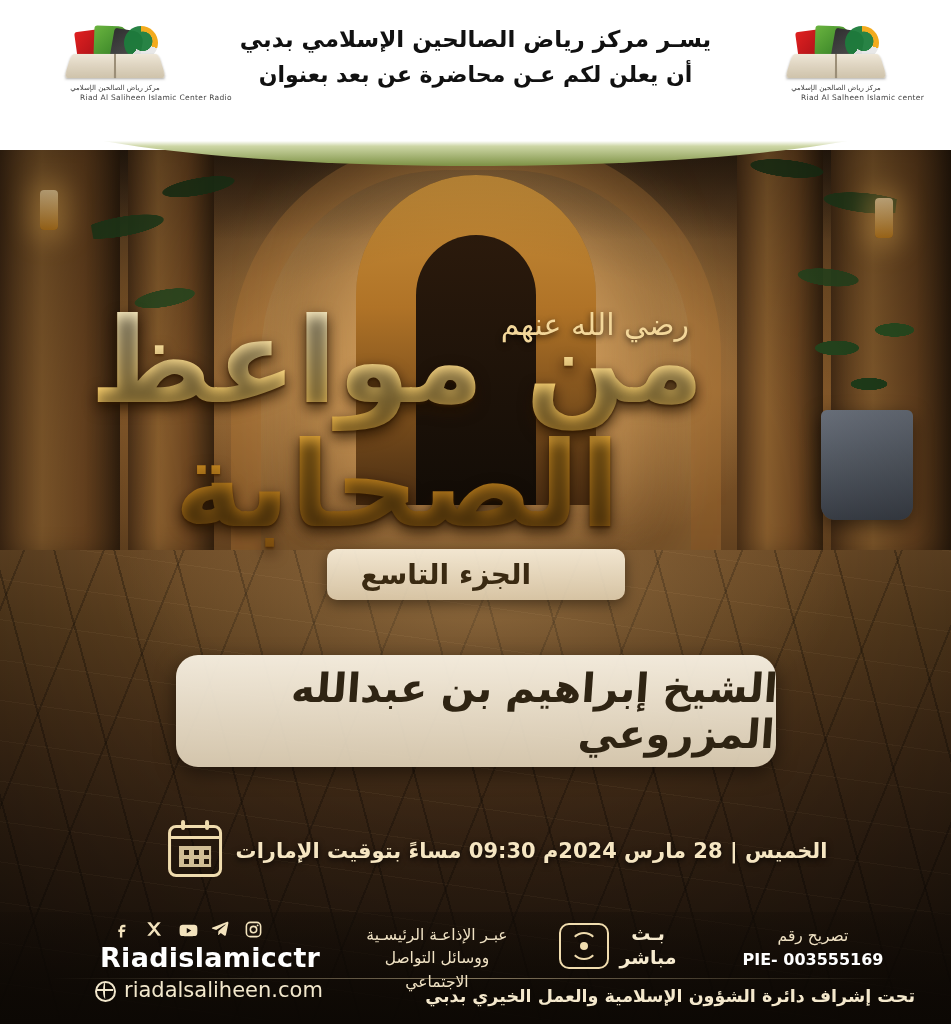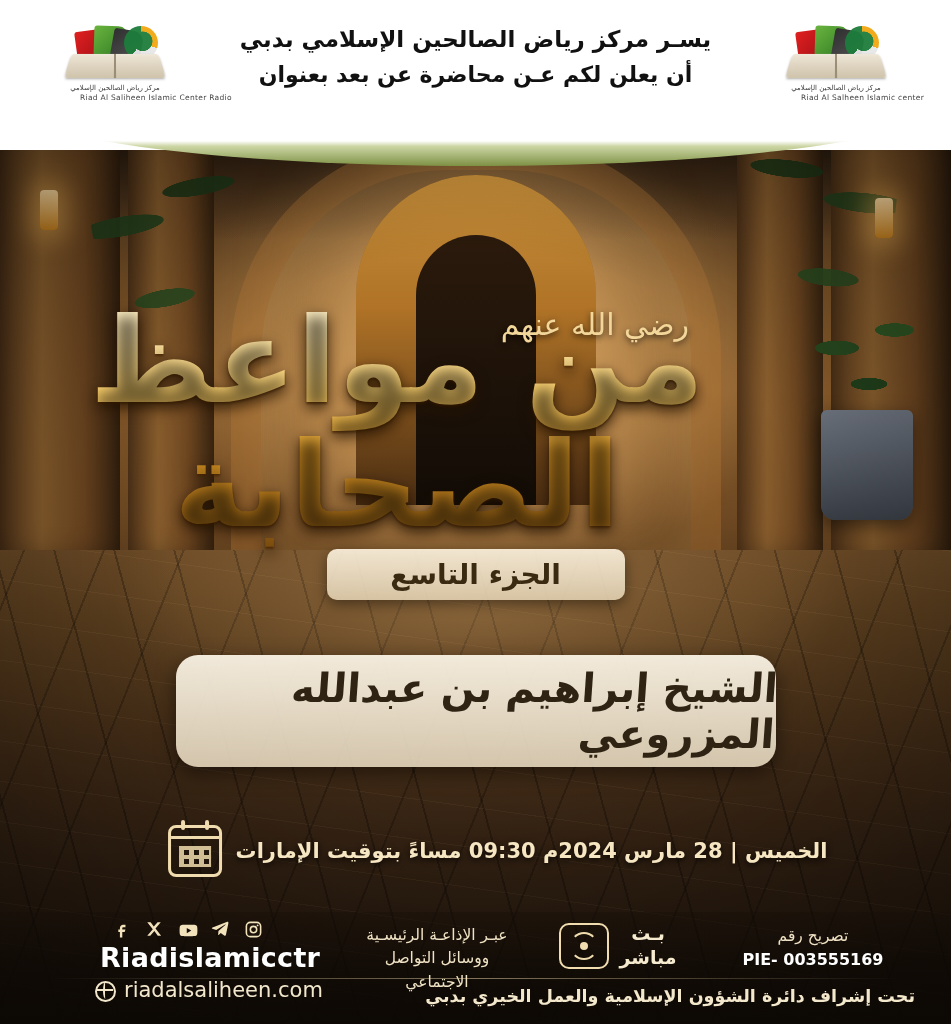--- a/index.html
+++ b/index.html
@@ -203,21 +203,21 @@
     text-shadow:0 2px 6px rgba(0,0,0,.7);
     line-height:1.1;text-align:left;
   }
 
   
   .part-pill{
     position:absolute;left:50%;top:549px;transform:translateX(-50%);
     min-width:230px;padding:9px 34px;
     background:linear-gradient(to bottom,rgba(250,240,220,.93),rgba(226,209,178,.88));
     border-radius:10px;
-    text-align:center;
+    text-align:left;
     box-shadow:0 4px 14px rgba(0,0,0,.45);
     z-index:22;
   }
   .part-pill span{
     font-size:28px;font-weight:bold;color:#3a2a12;
   }
 
   
   .sheikh-pill{
     position:absolute;left:50%;top:655px;transform:translateX(-50%);

